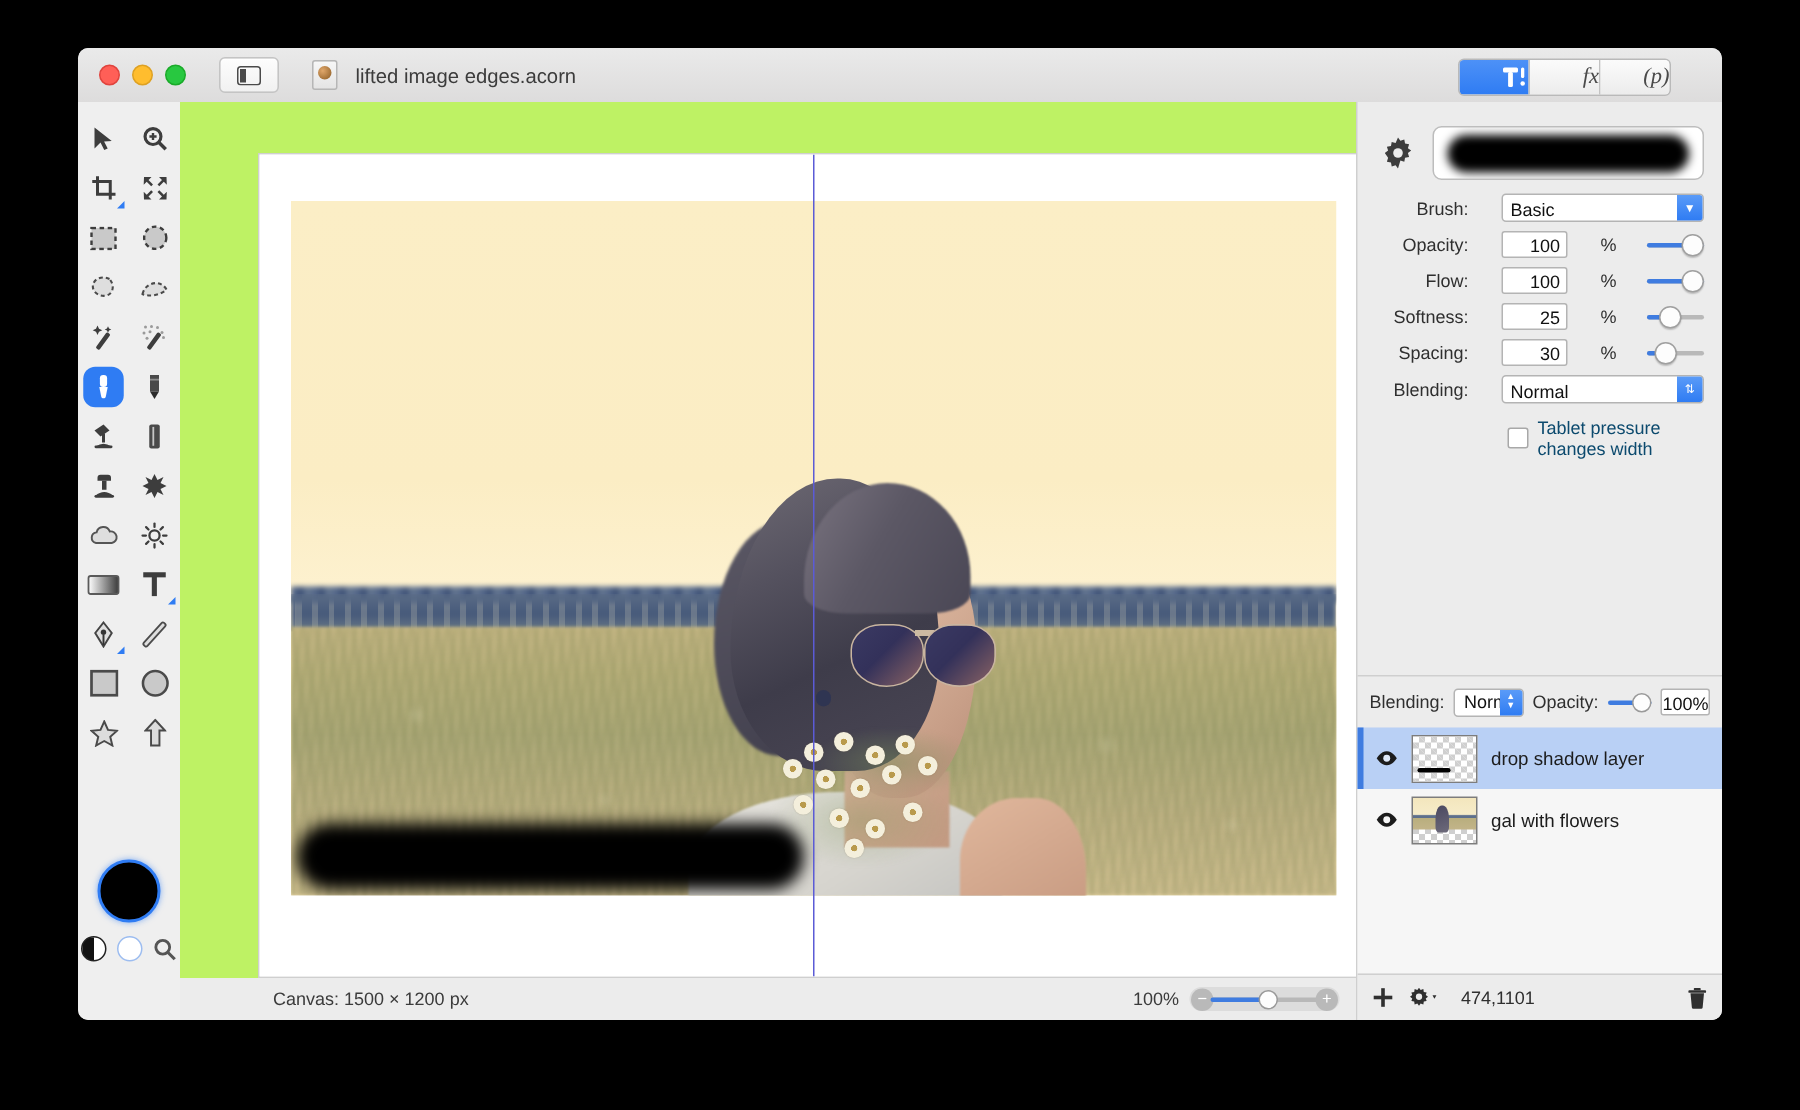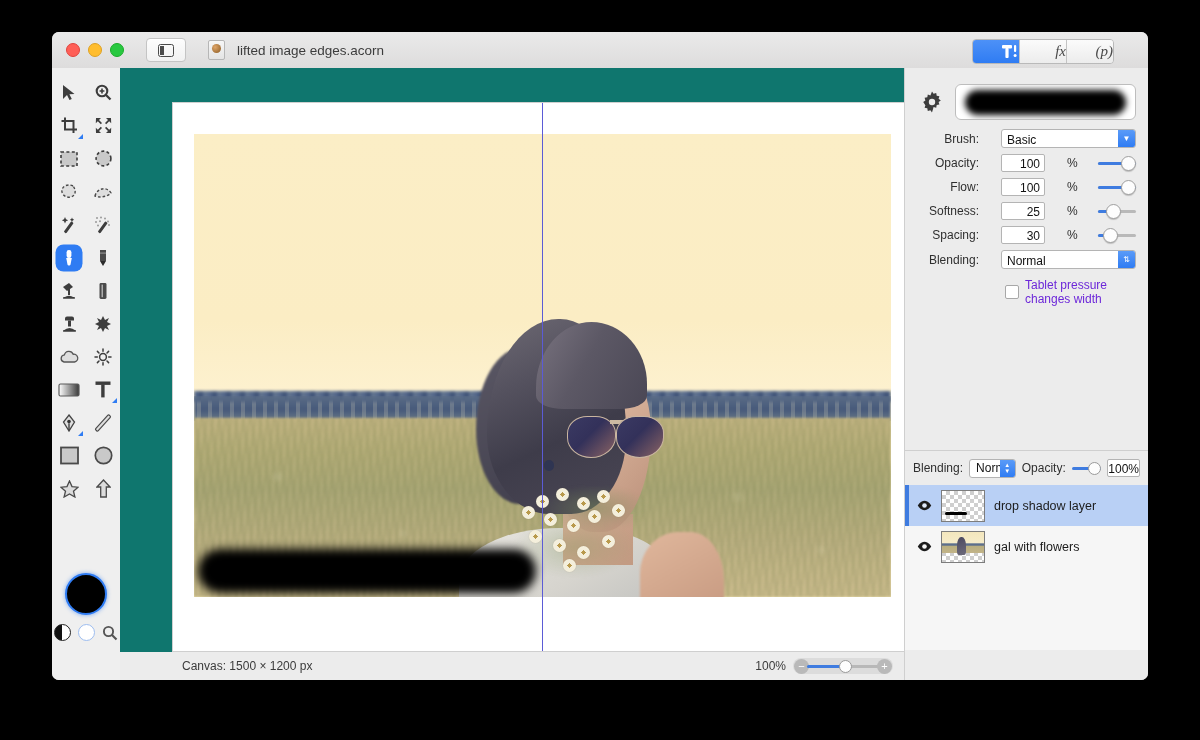--- a/index.html
+++ b/index.html
@@ -95,21 +95,21 @@
     width:15px;height:15px;border-radius:50%;
     background:linear-gradient(to right,#111 50%,#fff 50%);
     border:1px solid #222;
   }
   .whitecircle{
     width:15px;height:15px;border-radius:50%;background:#fff;border:1.5px solid #9dbdf0;
   }
 
   
   .canvas-area{
-    position:absolute;left:68px;top:36px;right:243px;bottom:0;background:#0f766e;
+    position:absolute;left:68px;top:36px;right:243px;bottom:0;background:#bef264;
   }
   .canvas-scroll{
     position:absolute;left:52px;top:34px;right:0;bottom:28px;
     background:#fff;border:1px solid #cfcfcf;overflow:hidden;
   }
   .artboard{position:absolute;left:0;top:0;right:0;bottom:0;background:#fff;}
   .photo{
     position:absolute;left:21px;top:31px;width:697px;height:463px;overflow:hidden;
   }
   
@@ -300,21 +300,21 @@
   .combo{
     flex:1;height:19px;background:#fff;border:1px solid #b4b4b4;border-radius:3px;
     display:flex;align-items:flex-end;font-size:12px;color:#111;padding-left:5px;
     position:relative;box-sizing:border-box;
   }
   .combo .arrowbox{
     position:absolute;right:0;top:0;bottom:0;width:17px;border-radius:0 2px 2px 0;
     background:linear-gradient(to bottom,#5a9bf8,#2f7cf3);
     display:flex;align-items:center;justify-content:center;color:#fff;font-size:8px;
   }
-  .checkrow{display:flex;align-items:center;gap:6px;padding:6px 12px 6px 100px;font-size:12px;color:#6d28d9;}
+  .checkrow{display:flex;align-items:center;gap:6px;padding:6px 12px 6px 100px;font-size:12px;color:#0c4a6e;}
   .checkbox{width:12px;height:12px;border:1px solid #a8a8a8;border-radius:2px;background:#fff;flex:none;}
 
   .insp-divider{
     position:absolute;left:0;right:0;top:382px;height:1px;background:#cfcfcf;
   }
   .layers-head{
     position:absolute;left:0;right:0;top:383px;height:34px;
     display:flex;align-items:center;gap:6px;padding:0 8px;font-size:12px;color:#2f2f2f;
     border-bottom:1px solid #cfcfcf;
   }
@@ -812,14 +812,31 @@
         <div class="thumb">
           <div class="checker"></div>
           <div class="tphoto"></div>
           <div class="tperson"></div>
         </div>
         <span>gal with flowers</span>
       </div>
 
     </div>
 
+    <div class="layer-foot">
+      <svg width="14" height="14" viewBox="0 0 14 14">
+        <rect x="5.8" y="0.8" width="2.4" height="12.4" fill="#2f2f2f"></rect>
+        <rect x="0.8" y="5.8" width="12.4" height="2.4" fill="#2f2f2f"></rect>
+      </svg>
+      <svg width="21" height="14" viewBox="0 0 21 14">
+        <path d="M7 0.5 l1.1 1.5 l1.8-.6 l.3 1.9 l1.9 .3 l-.6 1.8 l1.5 1.1 l-1.5 1.1 l.6 1.8 l-1.9 .3 l-.3 1.9 l-1.8-.6 L7 12.5 L5.9 11 l-1.8 .6 l-.3-1.9 l-1.9-.3 l.6-1.8 L1 6.5 l1.5-1.1 l-.6-1.8 l1.9-.3 l.3-1.9 l1.8 .6 z" fill="#2f2f2f"></path>
+        <circle cx="7" cy="6.5" r="2.1" fill="#ececec"></circle>
+        <path d="M16 5.5 l2.6 0 l-1.3 2.4 z" fill="#2f2f2f"></path>
+      </svg>
+      <span class="foot-coord">474,1101</span>
+      <svg class="trash" width="13" height="15" viewBox="0 0 13 15">
+        <rect x="4.2" y="0.6" width="4.6" height="1.6" rx=".5" fill="#2f2f2f"></rect>
+        <rect x="0.6" y="2.2" width="11.8" height="1.7" rx=".6" fill="#2f2f2f"></rect>
+        <path d="M2 4.2 h9 l-.9 9.4 a1 1 0 0 1-1 .9 H3.9 a1 1 0 0 1-1-.9 z" fill="#2f2f2f"></path>
+      </svg>
+    </div>
   </div>
 </div>
 
 </body></html>

